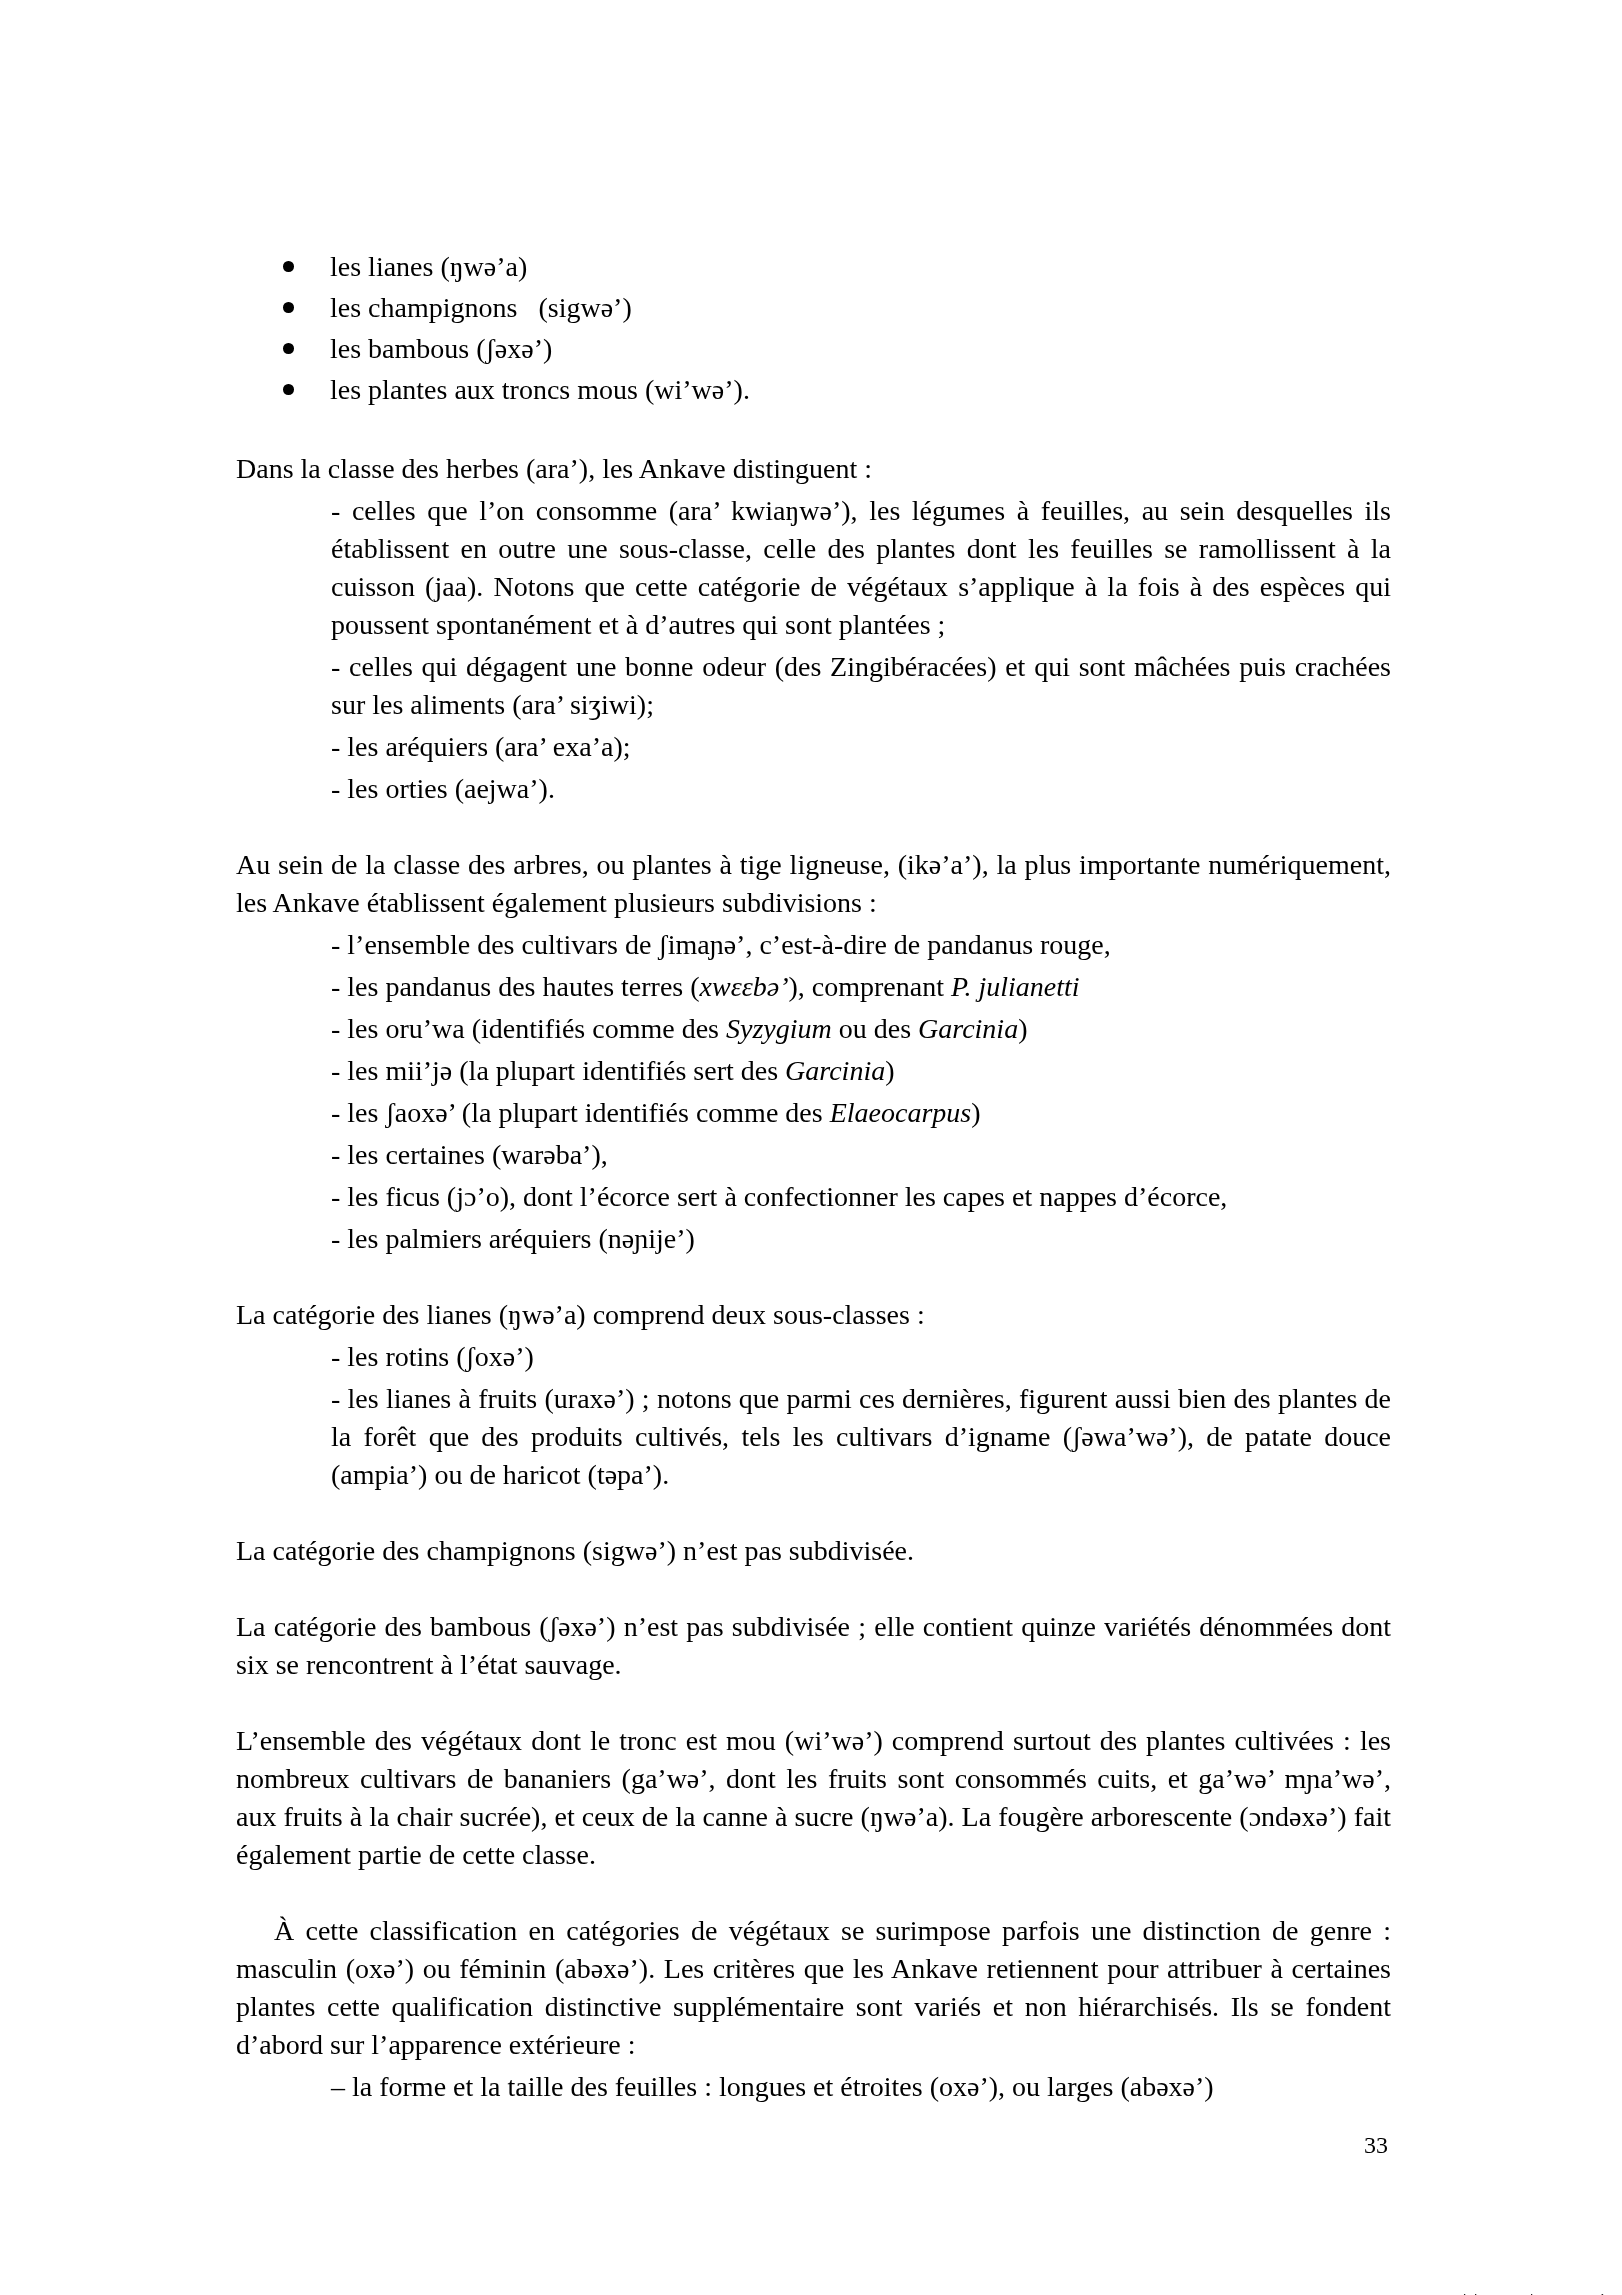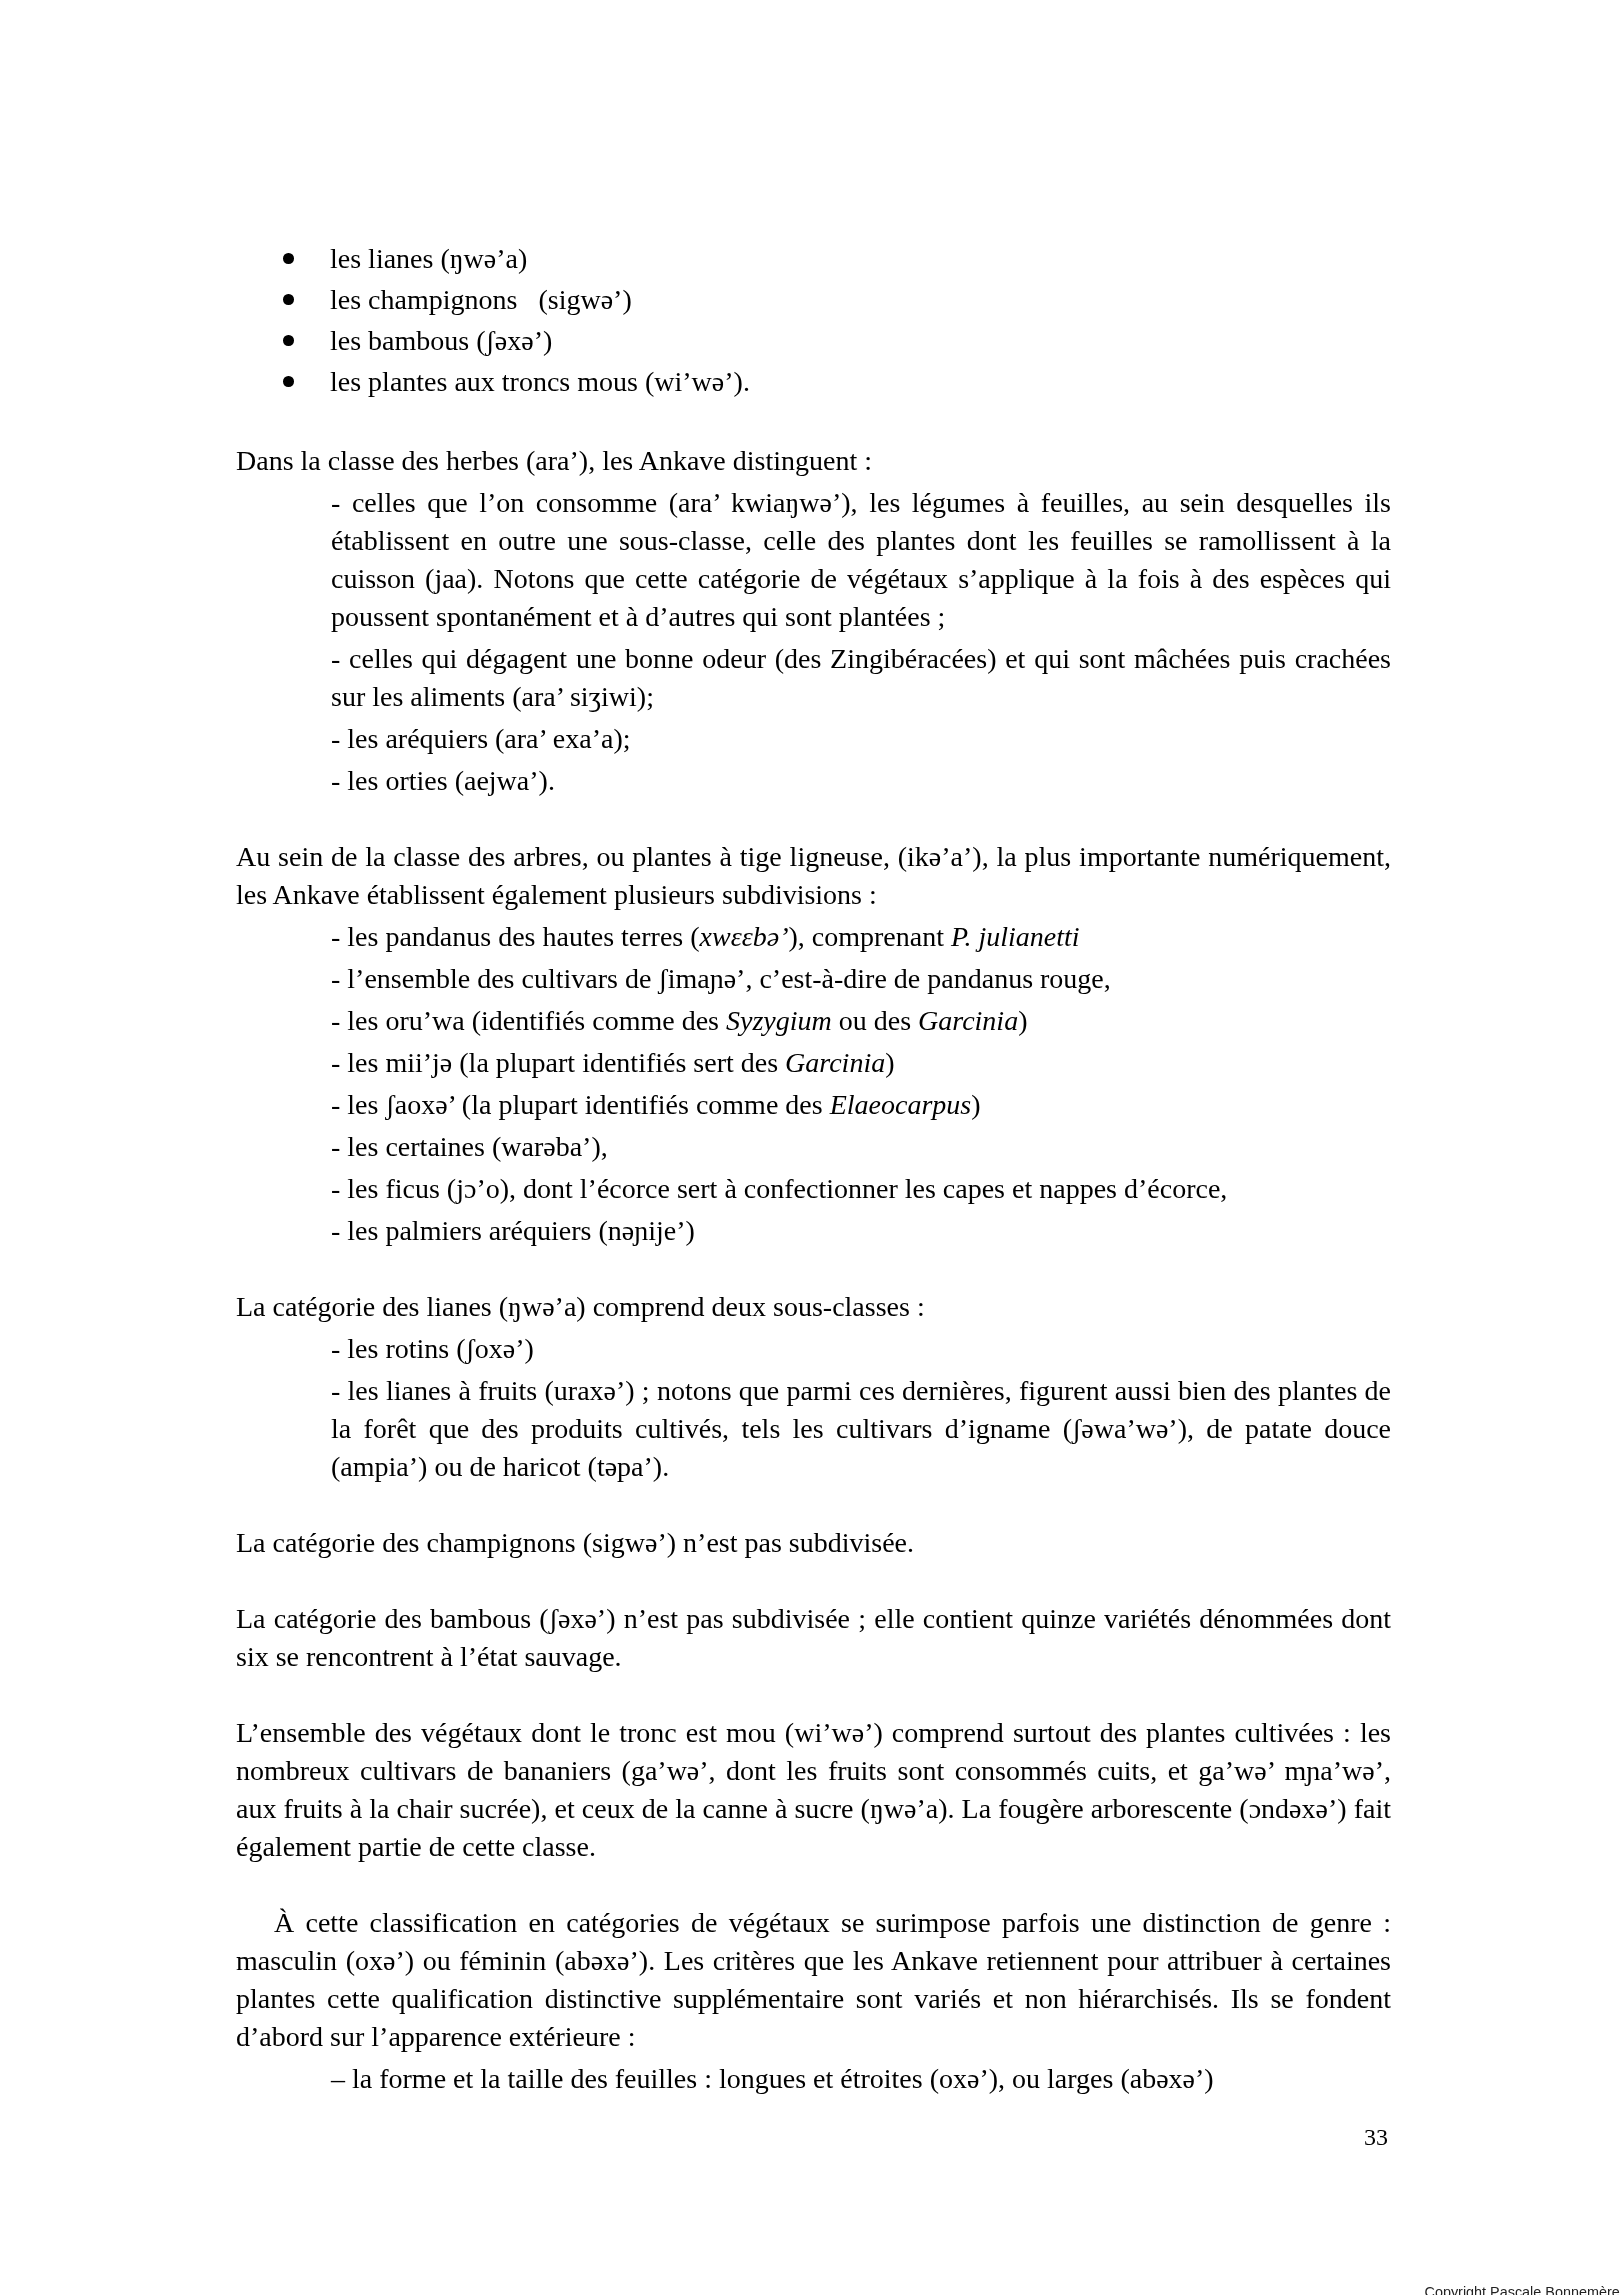--- a/index.html
+++ b/index.html
@@ -1,18 +1,18 @@
 <!DOCTYPE html>
 <html style="font-size:10.5px"><head>
 <meta charset="utf-8">
 <style>
   html, body { margin: 0; padding: 0; background: #ffffff; }
   body { width: 1623px; height: 2295px; position: relative; overflow: hidden; }
   .page {
-    position: absolute; left: 0; top: 8px; width: 1623px; height: 2108px;
+    position: absolute; left: 0; top: 16px; width: 1623px; height: 2108px;
     font-family: "Liberation Serif", "DejaVu Serif", serif;
     color: #000000; font-size: 28px; line-height: 38px;
   }
   .content { position: absolute; left: 232px; top: 232px; width: 1163px; }
   .bullets { list-style: none; margin: 0; padding: 0; }
   .bullets li { position: relative; padding-left: 98px; height: 41px; }
   .bullets li .dot { position: absolute; left: 51px; top: 13px; width: 10.5px; height: 10.5px; border-radius: 50%; background: #000; }
   p { margin: 4px; }
   .para { margin-top: 38px; }
   .sub { padding-left: 95px; text-align: justify; }
@@ -38,22 +38,22 @@
     <div class="para">
       <p>Dans la classe des herbes (ara’), les Ankave distinguent :</p>
       <p class="sub">- celles que l’on consomme (ara’ kwiaŋwə’), les légumes à feuilles, au sein desquelles ils établissent en outre une sous-classe, celle des plantes dont les feuilles se ramollissent à la cuisson (jaa). Notons que cette catégorie de végétaux s’applique à la fois à des espèces qui poussent spontanément et à d’autres qui sont plantées ;</p>
       <p class="sub">- celles qui dégagent une bonne odeur (des Zingibéracées) et qui sont mâchées puis crachées sur les aliments (ara’ siʒiwi);</p>
       <p class="sub">- les aréquiers (ara’ exa’a);</p>
       <p class="sub">- les orties (aejwa’).</p>
     </div>
 
     <div class="para">
       <p class="just">Au sein de la classe des arbres, ou plantes à tige ligneuse, (ikə’a’), la plus importante numériquement, les Ankave établissent également plusieurs subdivisions :</p>
+      <p class="sub">- l’ensemble des cultivars de ʃimaɲə’, c’est-à-dire de pandanus rouge,</p>
       <p class="sub"><span>- les pandanus des hautes terres (</span><i>xwεεbə’</i><span>), comprenant </span><i>P. julianetti</i><span></span></p>
-      <p class="sub">- l’ensemble des cultivars de ʃimaɲə’, c’est-à-dire de pandanus rouge,</p>
       <p class="sub"><span>- les oru’wa (identifiés comme des </span><i>Syzygium</i><span> ou des </span><i>Garcinia</i><span>)</span></p>
       <p class="sub"><span>- les mii’jə (la plupart identifiés sert des </span><i>Garcinia</i><span>)</span></p>
       <p class="sub"><span>- les ʃaoxə’ (la plupart identifiés comme des </span><i>Elaeocarpus</i><span>)</span></p>
       <p class="sub">- les certaines (warəba’),</p>
       <p class="sub">- les ficus (jɔ’o), dont l’écorce sert à confectionner les capes et nappes d’écorce,</p>
       <p class="sub">- les palmiers aréquiers (nəɲije’)</p>
     </div>
 
     <div class="para">
       <p>La catégorie des lianes (ŋwə’a) comprend deux sous-classes :</p>

